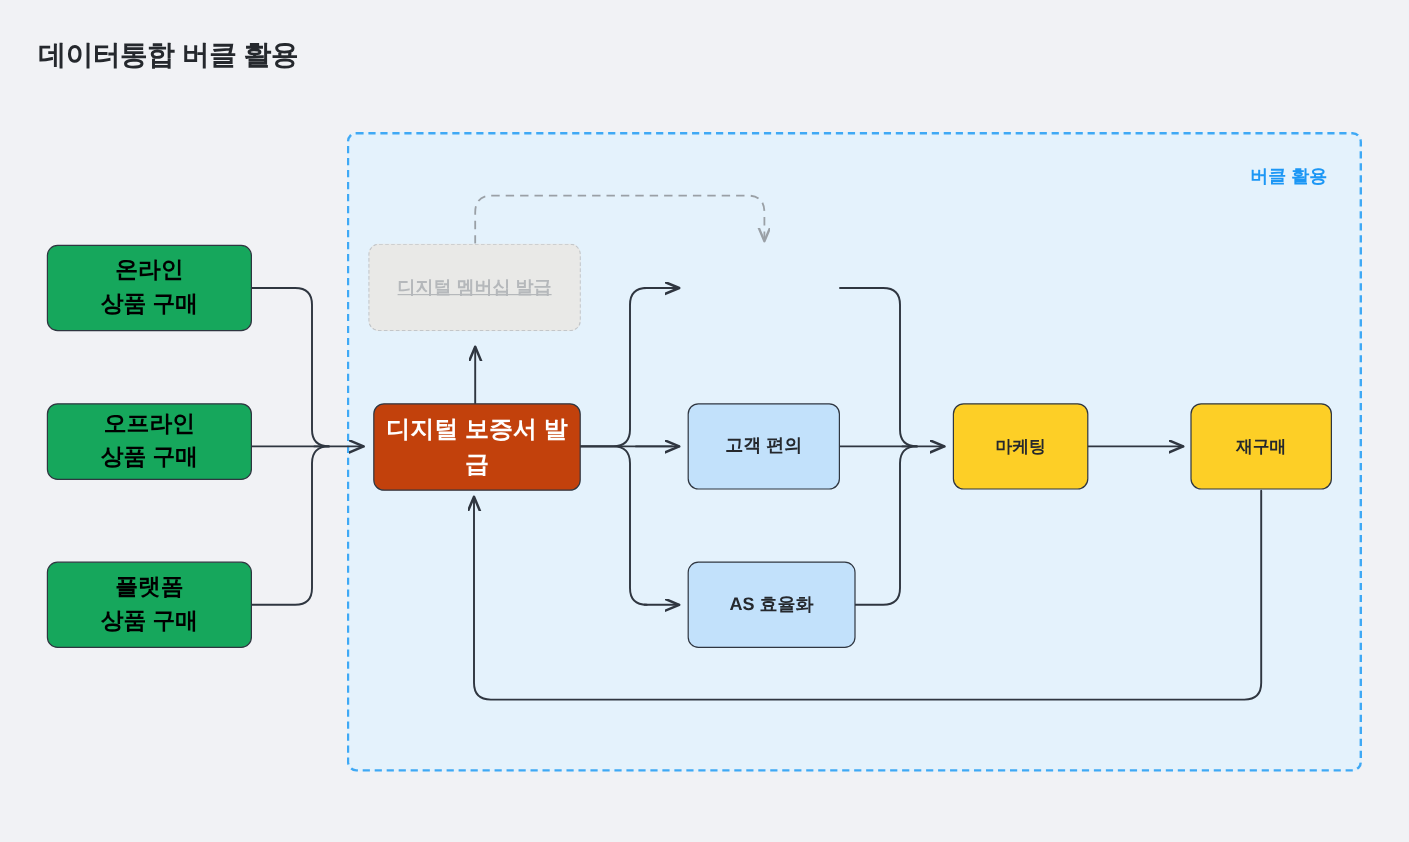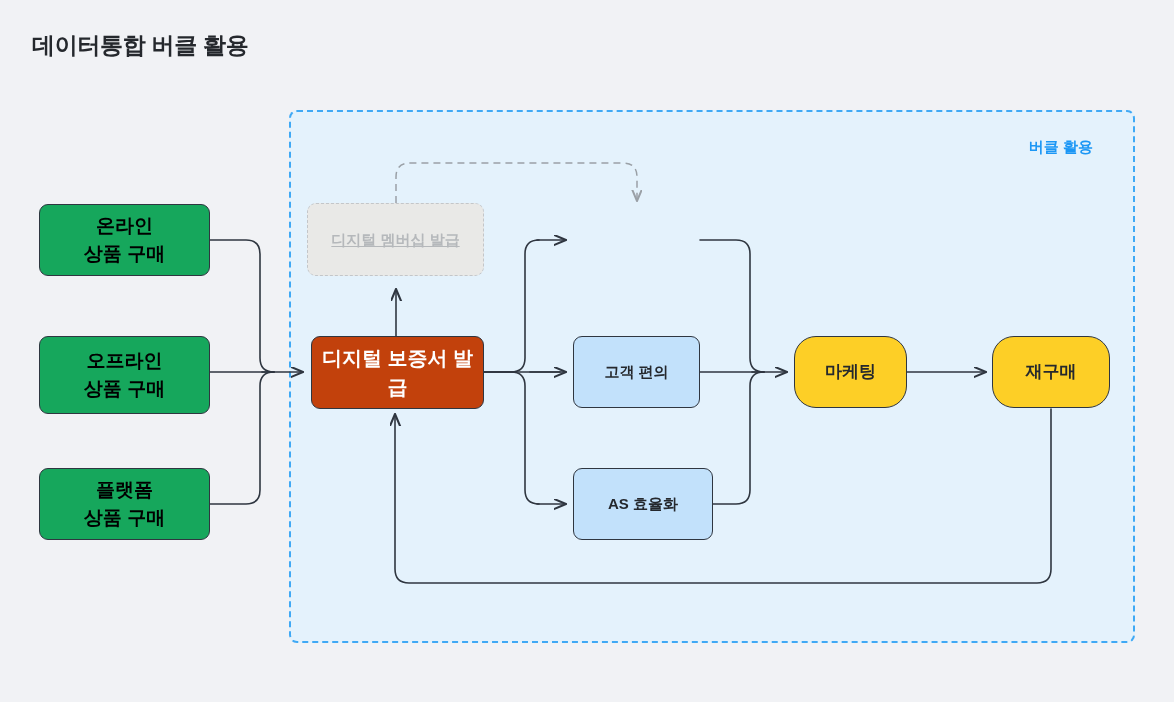--- a/index.html
+++ b/index.html
@@ -35,21 +35,21 @@
     top: 110px;
     width: 846px;
     height: 533px;
     background: #e4f2fc;
     border: 2px dashed #3fa9f5;
     border-radius: 8px;
     box-sizing: border-box;
   }
   #buckle-container-label {
     position: absolute;
-    right: 40px;
+    right: 27px;
     top: 26px;
     font-size: 15px;
     font-weight: bold;
     color: #1c97f5;
   }
   
   #connectors {
     position: absolute;
     left: 0;
     top: 0;
@@ -83,22 +83,21 @@
     font-size: 20px;
   }
   .node-lightblue {
     background: #c2e1fb;
     color: #25282d;
     font-size: 15px;
   }
   .node-yellow {
     background: #fdcf26;
     color: #25282d;
-    font-size: 17px;
-    border-radius: 22px;
+    font-size: 14px;
   }
   .node-ghost {
     background: #e9e9e7;
     color: #b5b8bb;
     border: 1.6px dashed #c3c6c9;
     font-size: 15px;
     text-decoration: underline;
   }
   .node .line2 {
     display: block;
@@ -155,21 +154,21 @@
     <g fill="none" stroke="#9aa0a6" stroke-width="1.5" stroke-dasharray="7 5" stroke-linecap="butt" stroke-linejoin="round">
       <path d="M396,203 L396,177 Q396,163 410,163 L623,163 Q637,163 637,177 L637,201" marker-end="url(#arrow-dashed)"></path>
     </g>
   </svg>
 
   <div class="node node-green" style="left:39px; top:204px; width:171px; height:72px;">
     <span>온라인</span>
     <span class="line2">상품 구매</span>
   </div>
 
-  <div class="node node-green" style="left:39px; top:336px; width:171px; height:78px;">
+  <div class="node node-green" style="left:39px; top:336px; width:171px; height:64px;">
     <span>오프라인</span>
     <span class="line2">상품 구매</span>
   </div>
 
   <div class="node node-green" style="left:39px; top:468px; width:171px; height:72px;">
     <span>플랫폼</span>
     <span class="line2">상품 구매</span>
   </div>
 
   <div class="node node-ghost" style="left:307px; top:203px; width:177px; height:73px;">

